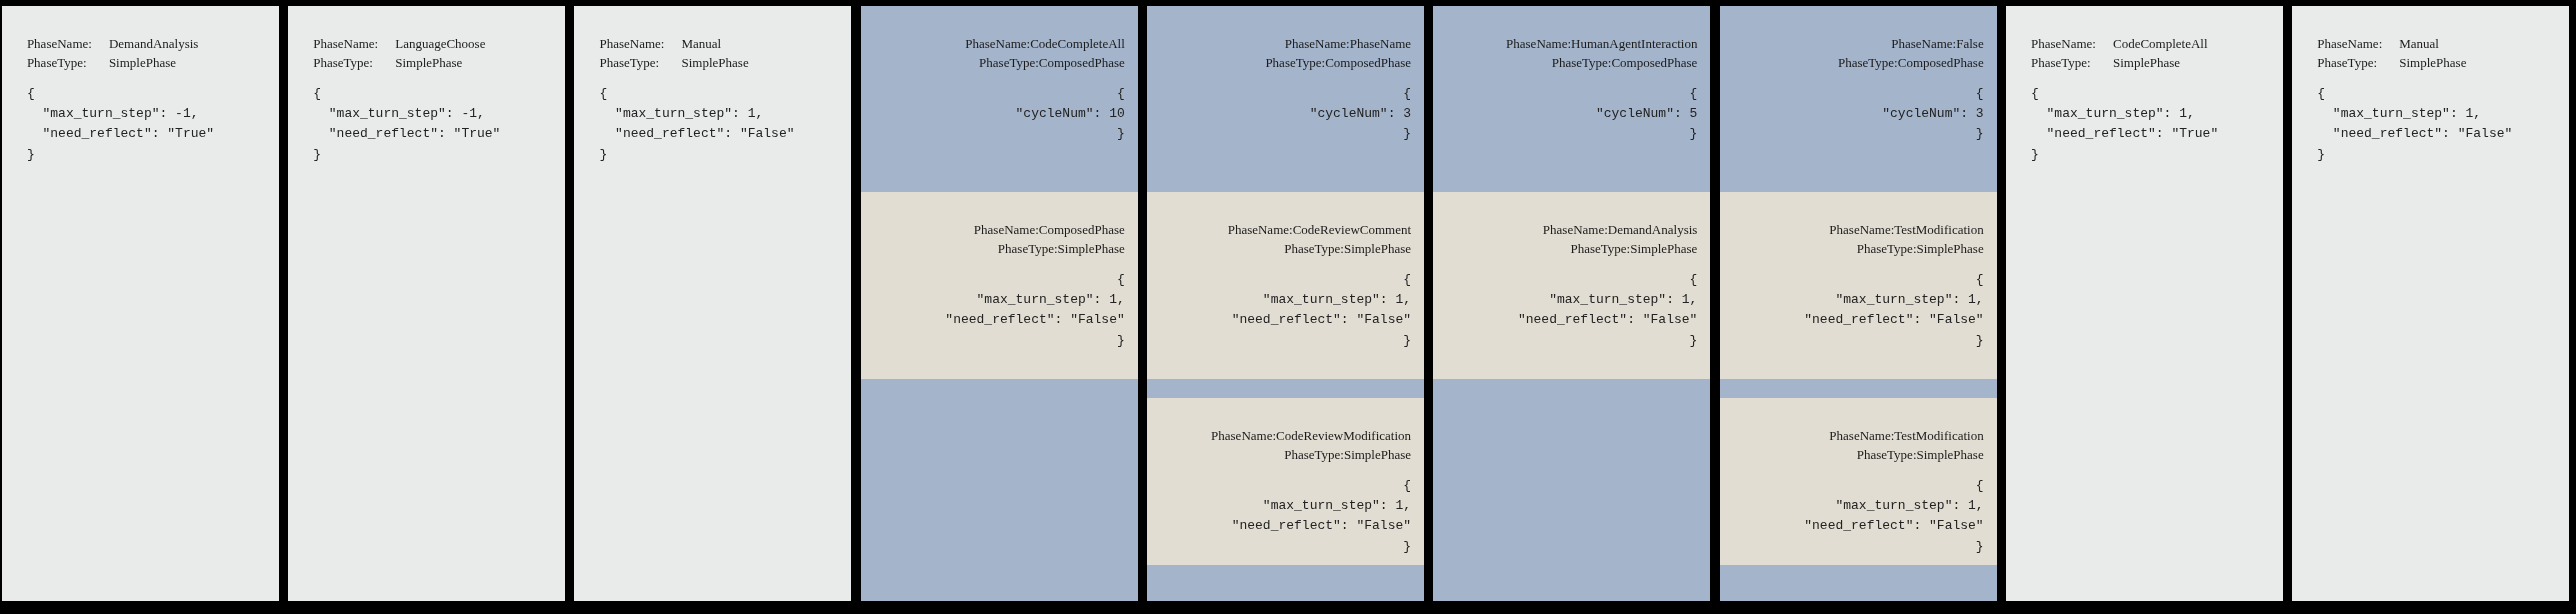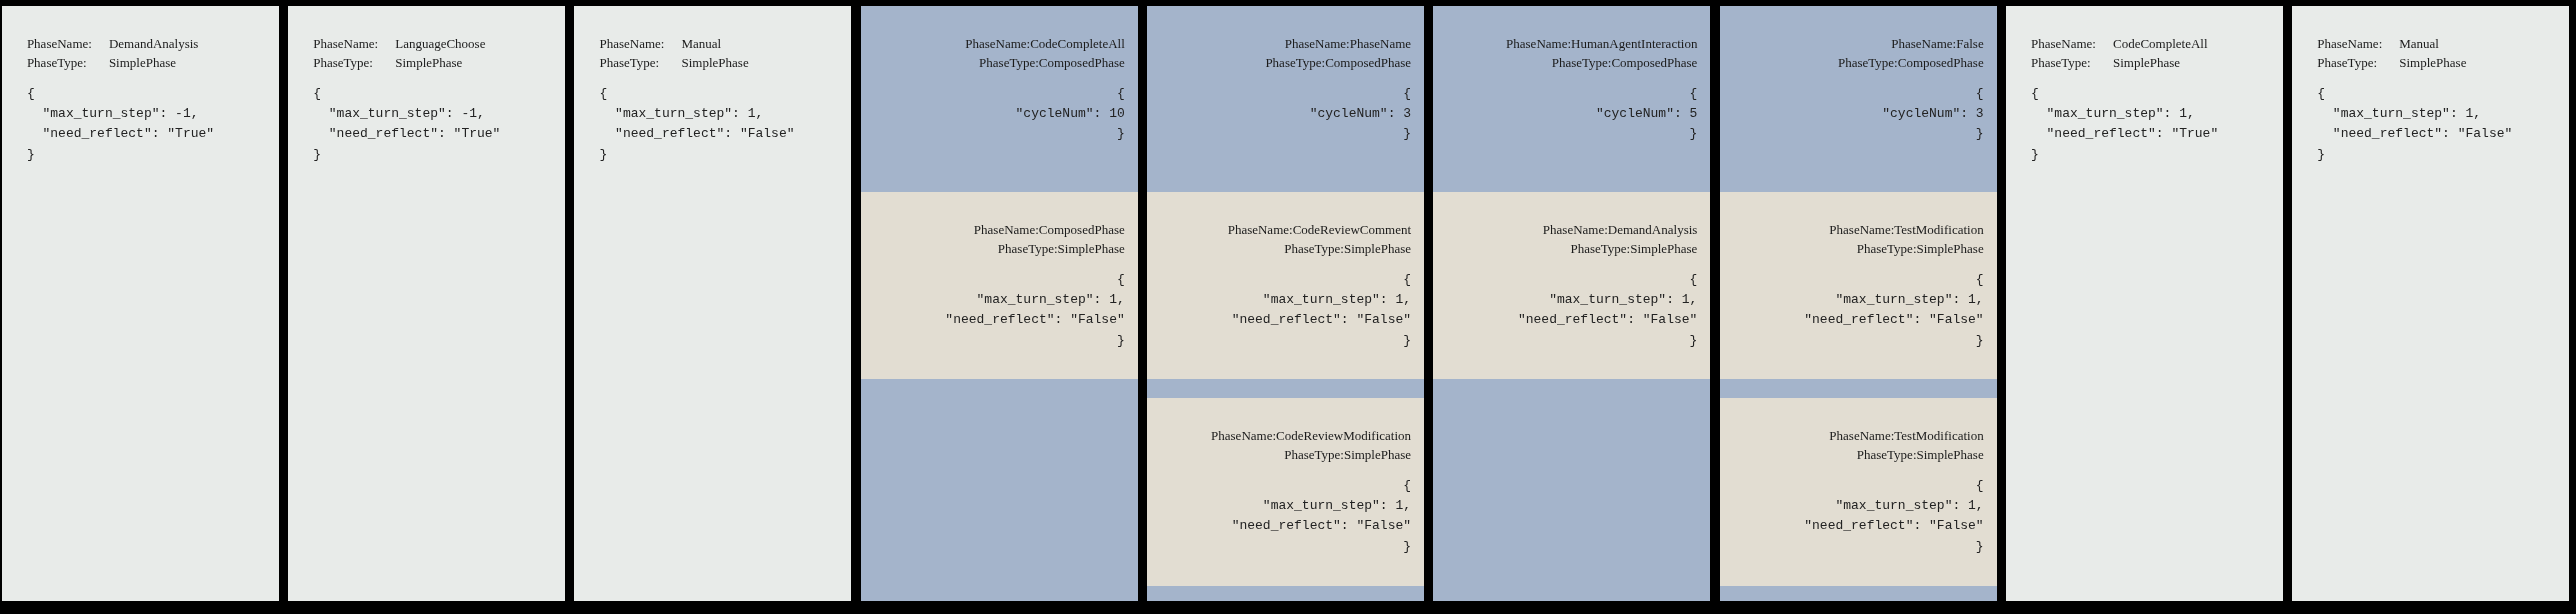--- a/index.html
+++ b/index.html
@@ -26,21 +26,21 @@
   }
   .card.simple   { background: #e8ebe9; }
   .card.composed { background: #a4b4cb; text-align: right; }
   .subcard {
     position: absolute;
     left: 0; right: 0;
     background: #e2ddd2;
     overflow: hidden;
   }
   .sub-1 { top: 186px; height: 187px; }
-  .sub-2 { top: 392px; height: 188px; }
+  .sub-2 { top: 392px; height: 167px; }
   .phase-block {
     padding: 28px 13px 0 25px;
     color: #1b1b1b;
   }
   .row {
     font-size: 13px;
     line-height: 19.5px;
     white-space: nowrap;
   }
   .lbl {

